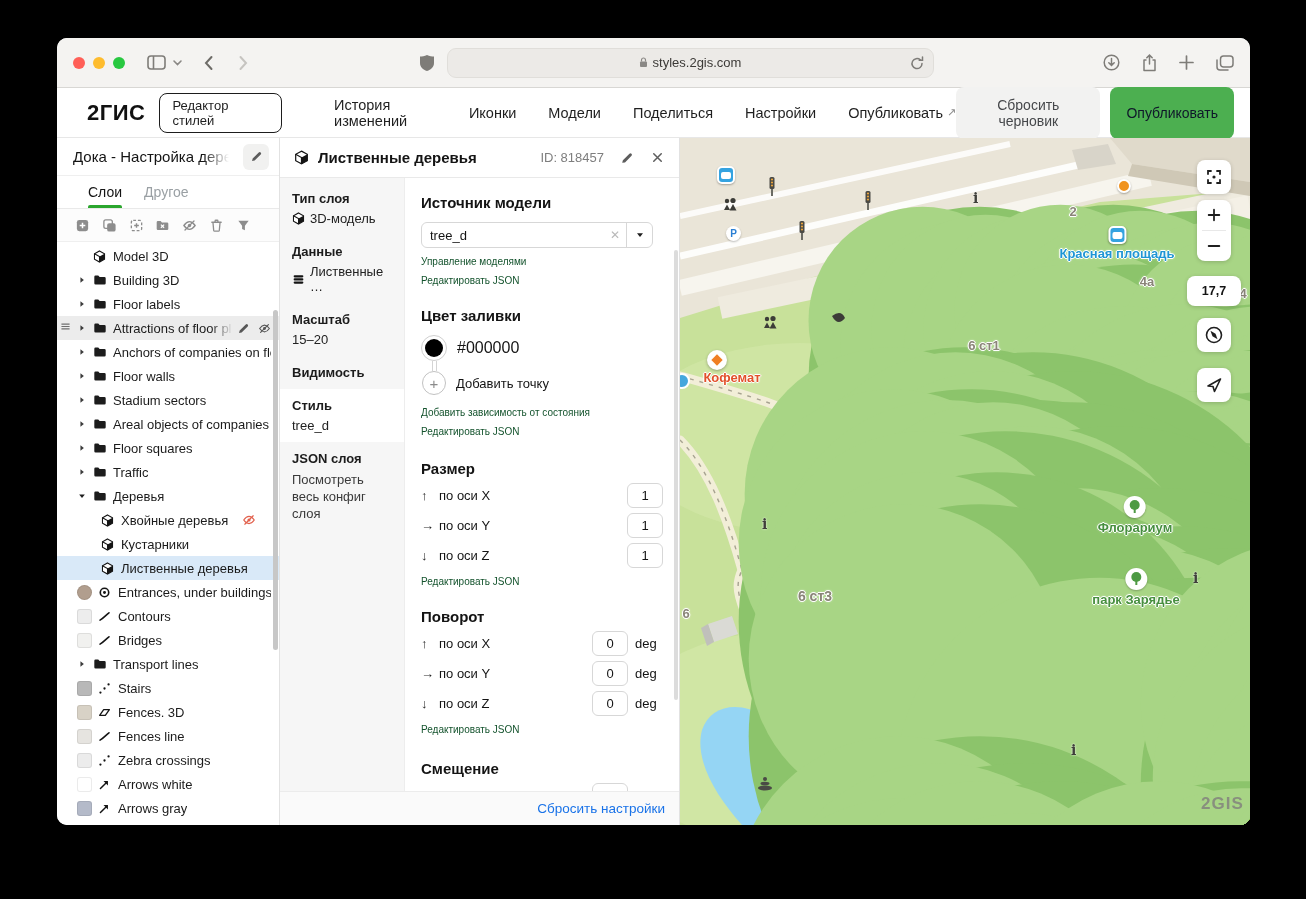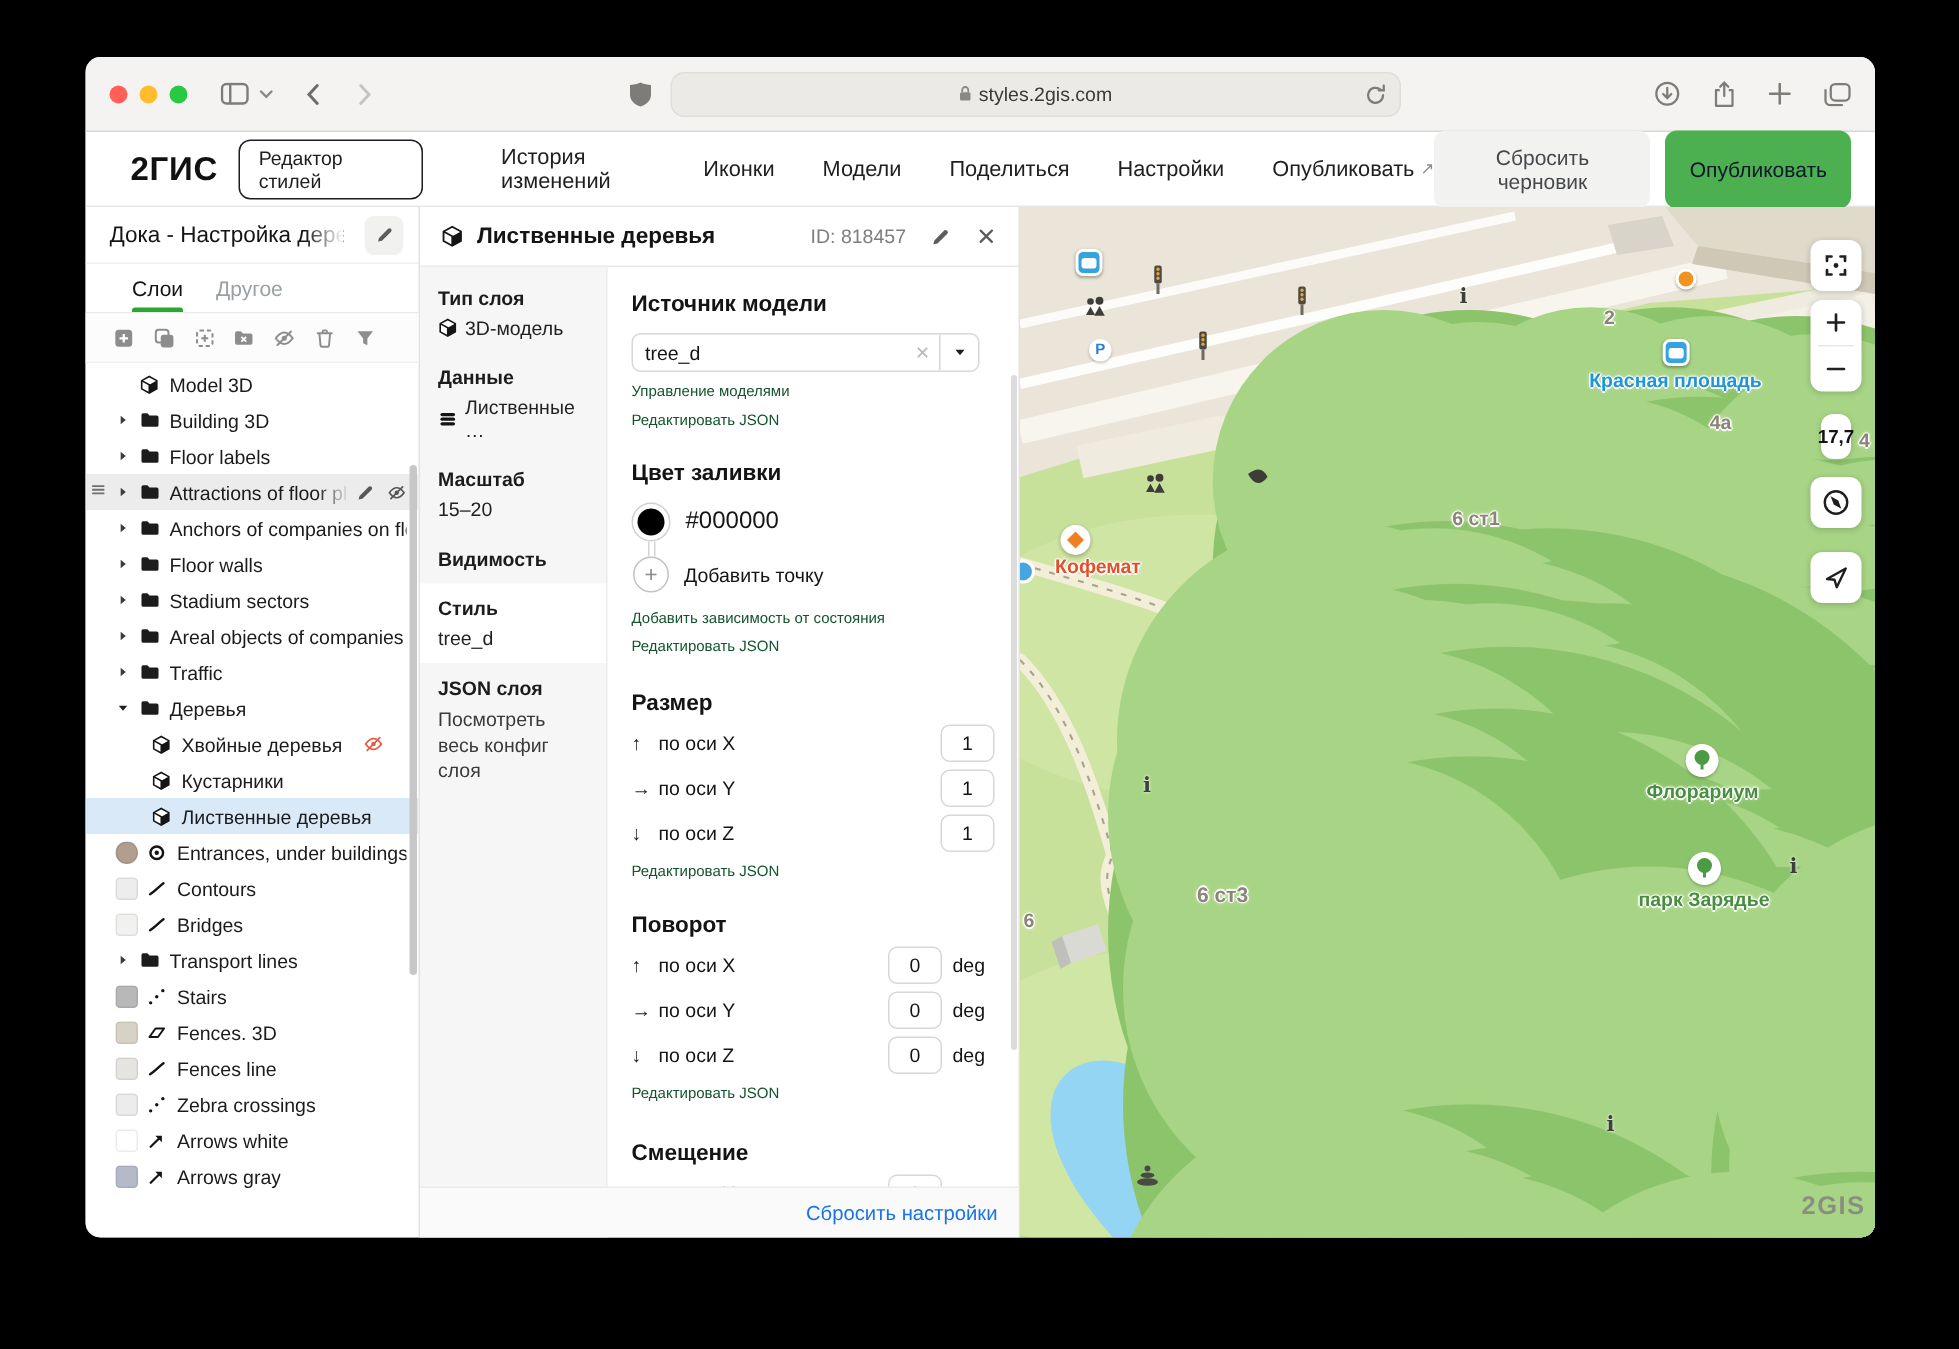--- a/index.html
+++ b/index.html
@@ -112,21 +112,21 @@
   .mpin { position:absolute; width:20px; height:20px; border-radius:50%; background:#fff; box-shadow:0 1px 3px rgba(0,0,0,.3); z-index:3; display:flex; align-items:center; justify-content:center; }
   .mpin i { width:8px; height:8px; background:#f07f24; transform:rotate(45deg); display:block; }
   .mpark { position:absolute; width:15px; height:15px; border-radius:50%; background:#fff; box-shadow:0 1px 2px rgba(0,0,0,.25); color:#2a7fd4; font-size:10px; font-weight:700; display:flex; align-items:center; justify-content:center; z-index:3; }
   .minfo { position:absolute; font-family:"DejaVu Serif","Liberation Serif",serif; font-weight:700; font-size:14px; color:#3f3f3a; z-index:3; text-shadow:0 0 2px #fff; }
   .mdot { position:absolute; width:14px; height:14px; border-radius:50%; background:#f0931f; border:2px solid #fff; box-shadow:0 1px 2px rgba(0,0,0,.3); z-index:3; }
   .map-ctrls { position:absolute; right:9px; top:22px; z-index:5; display:flex; flex-direction:column; align-items:center; }
   .mcb { width:34px; height:34px; background:#fff; border-radius:8px; box-shadow:0 1px 4px rgba(0,0,0,.18); display:flex; align-items:center; justify-content:center; cursor:pointer; }
   .zoompill { width:34px; background:#fff; border-radius:8px; box-shadow:0 1px 4px rgba(0,0,0,.18); margin-top:6px; }
   .zoompill .zb { height:30px; display:flex; align-items:center; justify-content:center; cursor:pointer; }
   .zoompill .dv { height:1px; background:#e8e8e8; margin:0 5px; }
-  .zlevel { width:20px; height:30px; background:#fff; border-radius:8px; box-shadow:0 1px 4px rgba(0,0,0,.18); margin-top:15px; display:flex; align-items:center; justify-content:center; font-size:12.5px; font-weight:700; color:#141414; cursor:pointer; }
+  .zlevel { width:54px; height:30px; background:#fff; border-radius:8px; box-shadow:0 1px 4px rgba(0,0,0,.18); margin-top:15px; display:flex; align-items:center; justify-content:center; font-size:12.5px; font-weight:700; color:#141414; cursor:pointer; }
   .mc2{margin-top:12px}.mc3{margin-top:16px}
   .wm { position:absolute; left:521px; top:656px; font-size:17px; font-weight:800; color:#83837d; letter-spacing:1px; opacity:.85; z-index:3; }
   .hidden-defs { position:absolute; width:0; height:0; overflow:hidden; }
 </style>
 </head>
 <body>
 
 <svg class="hidden-defs" xmlns="http://www.w3.org/2000/svg">
 <defs>
   <symbol id="i-exp" viewBox="0 0 16 16">
@@ -458,20 +458,33 @@
               <svg width="10" height="10">
                 <use href="#i-exp"></use>
               </svg>
             </span>
             <span class="ic">
               <svg width="14" height="14">
                 <use href="#i-folder"></use>
               </svg>
             </span>
             <span class="ll">Areal objects of companies</span>
+          </div>
+        <div class="lrow">
+            <span class="exp">
+              <svg width="10" height="10">
+                <use href="#i-exp"></use>
+              </svg>
+            </span>
+            <span class="ic">
+              <svg width="14" height="14">
+                <use href="#i-folder"></use>
+              </svg>
+            </span>
+            <span class="ll">Floor squares</span>
           </div>
         <div class="lrow">
             <span class="exp">
               <svg width="10" height="10">
                 <use href="#i-exp"></use>
               </svg>
             </span>
             <span class="ic">
               <svg width="14" height="14">
                 <use href="#i-folder"></use>

